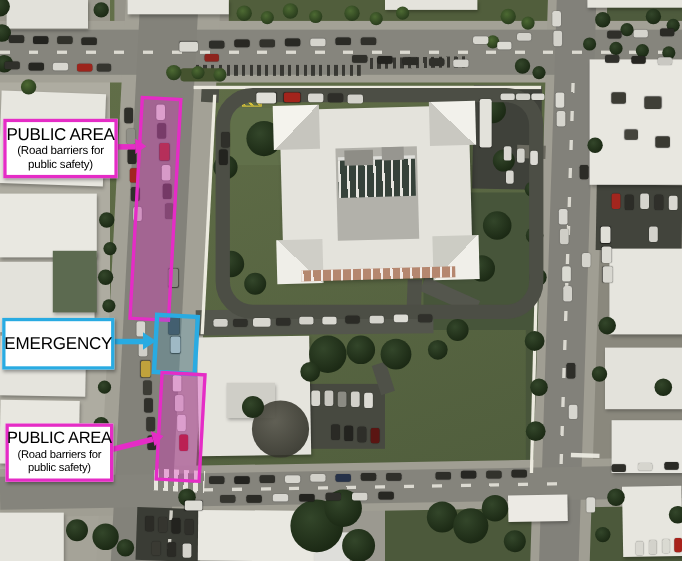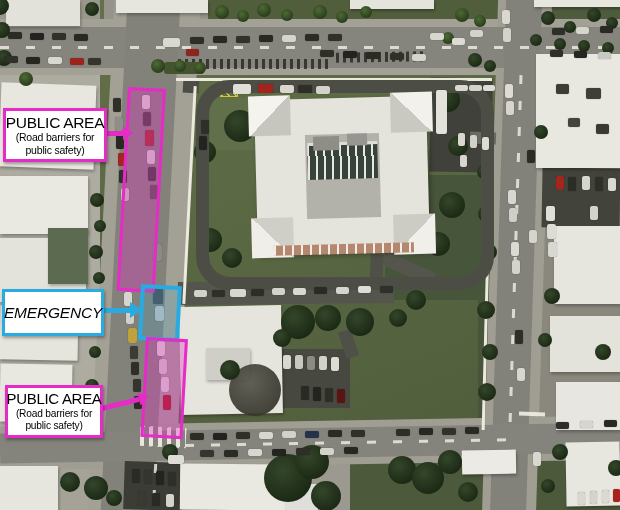--- a/index.html
+++ b/index.html
@@ -46,21 +46,21 @@
   
   .hl{position:absolute;border:3px solid var(--mag);background:var(--magfill);transform-origin:top left;}
   .hl.cyn{border:4px solid var(--cyn);background:var(--cynfill);}
   #hl-top{left:128px;top:87px;width:32px;height:198px;transform:rotate(3.2deg);}
   #hl-mid{left:141px;top:284px;width:33px;height:48px;transform:rotate(3.2deg);}
   #hl-bot{left:146px;top:337px;width:36px;height:94px;transform:rotate(3.2deg);}
   
   .callout{position:absolute;background:var(--labelbg);border:3px solid var(--mag);color:var(--labeltext);
            display:flex;flex-direction:column;justify-content:center;align-items:center;text-align:center;
            box-shadow:1px 2px 3px rgba(0,0,0,.35);}
-  .callout.cyn{border-color:var(--cyn);font-style:italic;}
+  .callout.cyn{border-color:var(--cyn);}
   #co-top{left:3px;top:108px;width:98px;height:48px;}
   #co-mid{left:2px;top:289px;width:96px;height:41px;}
   #co-bot{left:5px;top:385px;width:92px;height:47px;}
   .co-title{font-size:15.5px;line-height:1.1;letter-spacing:-.3px;white-space:nowrap;}
   .co-sub{font-size:10.5px;line-height:1.18;letter-spacing:-.2px;white-space:nowrap;}
   #co-bot .co-title{font-size:15px;}
   #co-bot .co-sub{font-size:10.2px;}
   .co-em{font-size:15.5px;line-height:1.25;letter-spacing:-.2px;white-space:nowrap;}
   
   .arrow{position:absolute;display:flex;align-items:center;}

